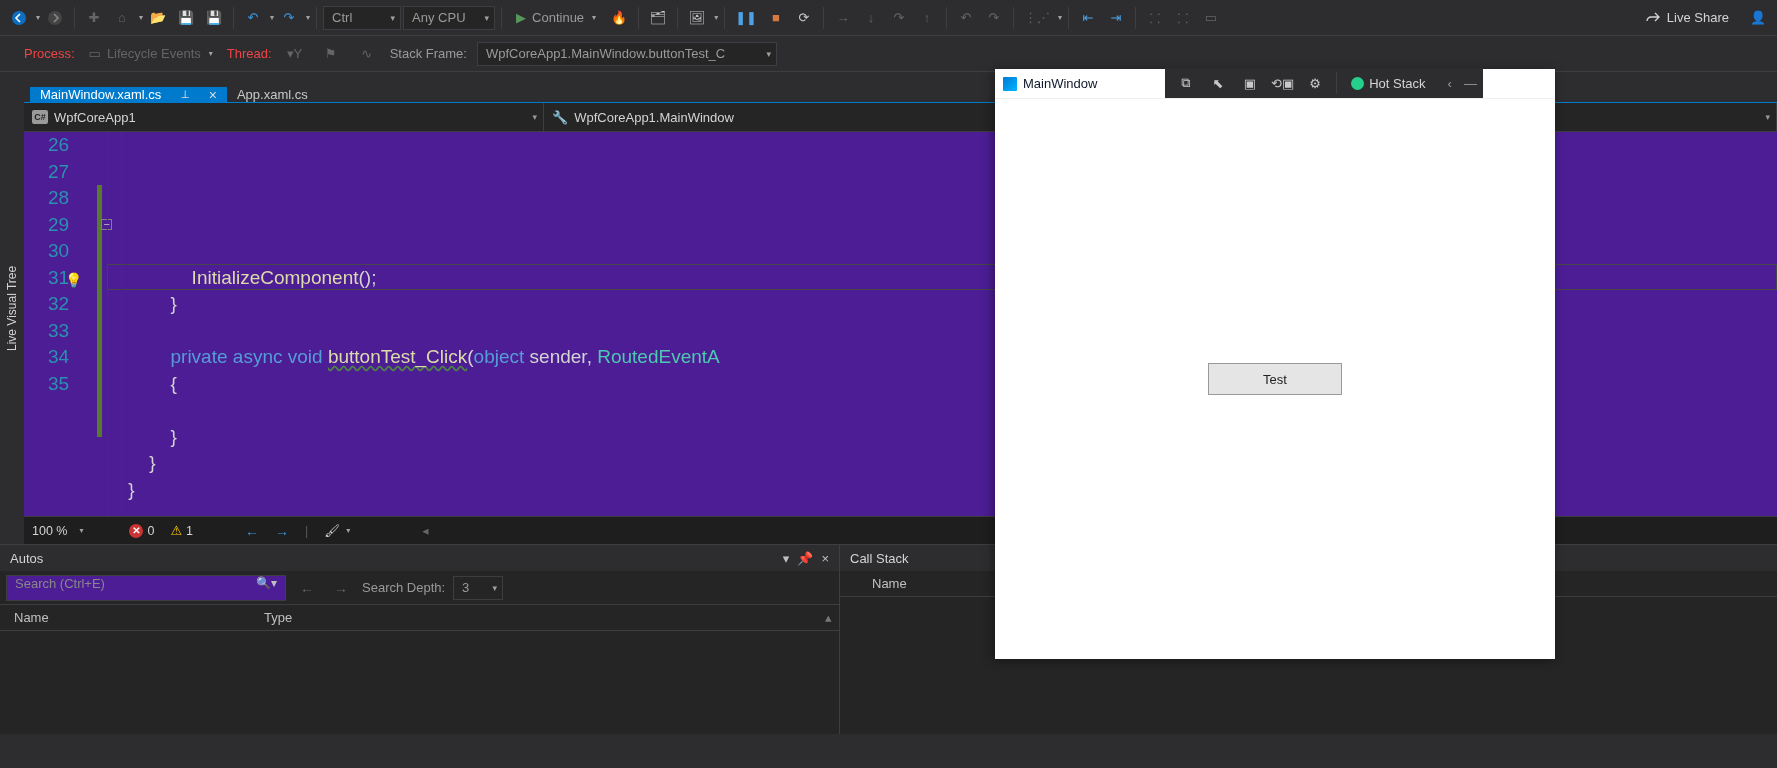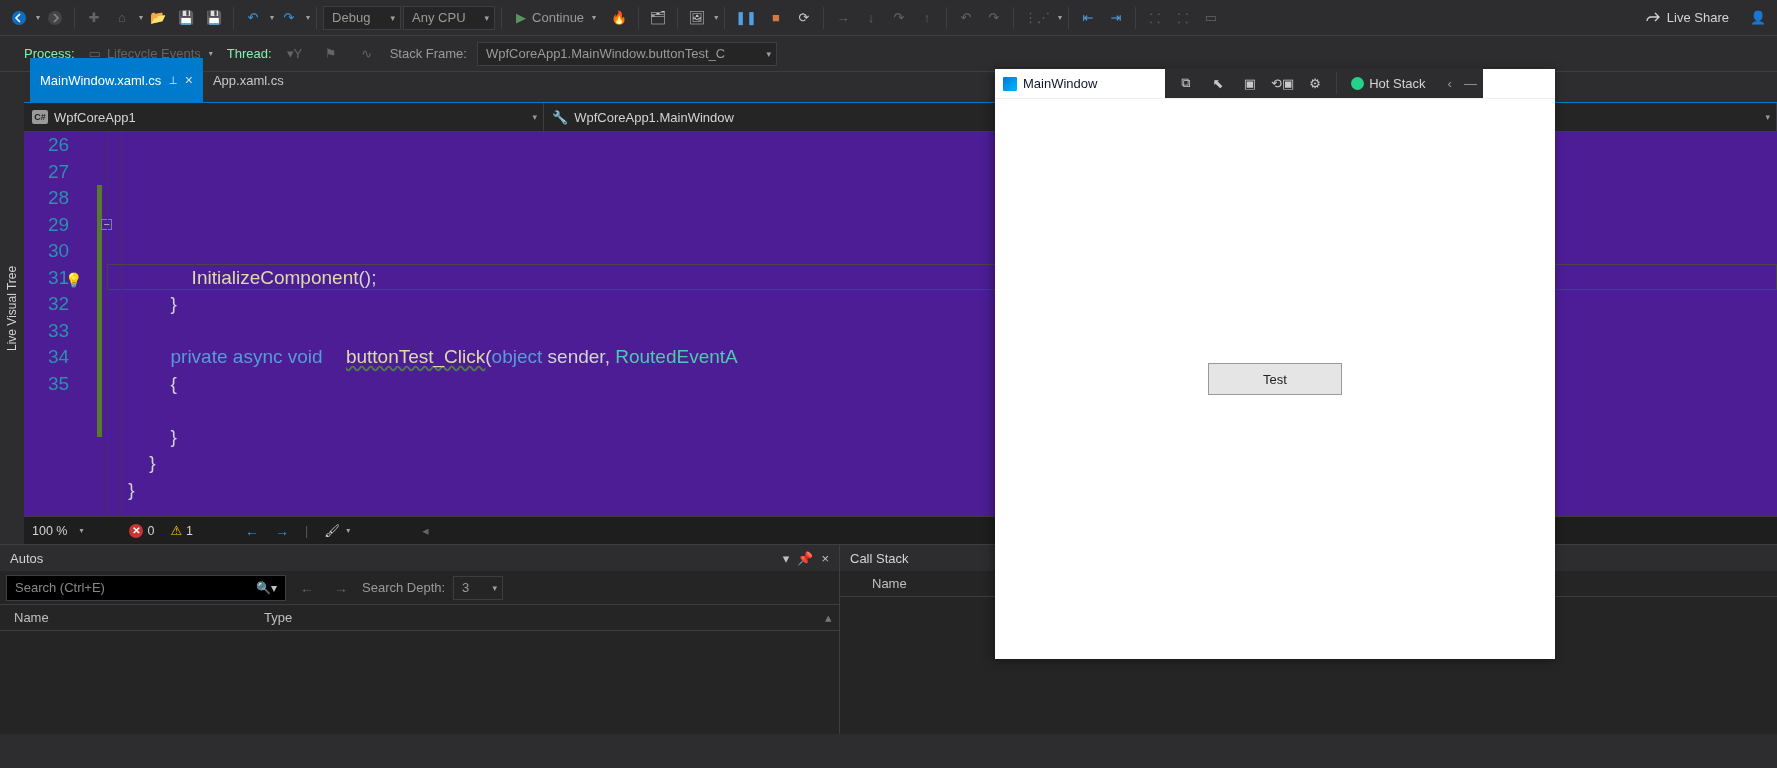--- a/index.html
+++ b/index.html
@@ -7,56 +7,56 @@
   .toolbar { display:flex; align-items:center; height:36px; background:#2d2d30; border-bottom:1px solid #3e3e42; padding:0 6px; gap:2px; }
   .tb-btn { display:flex; align-items:center; justify-content:center; min-width:26px; height:26px; color:#c8c8c8; cursor:pointer; padding:0 4px; }
   .tb-btn.disabled { color:#656565; }
   .tb-sep { width:1px; height:22px; background:#3e3e42; margin:0 4px; }
   .tb-combo { height:24px; background:#252526; border:1px solid #3e3e42; color:#9a9a9a; padding:0 20px 0 8px; display:flex; align-items:center; position:relative; cursor:pointer; }
   .tb-combo::after { content:'▾'; position:absolute; right:5px; font-size:9px; color:#a0a0a0; }
   .tb-combo.wide { min-width:230px; }
   .dd-caret { font-size:8px; margin-left:2px; color:#a0a0a0; }
   .live-share { margin-left:auto; display:flex; align-items:center; gap:6px; color:#d4d4d4; cursor:pointer; padding:0 10px; }
   .debugbar { display:flex; align-items:center; height:36px; background:#2d2d30; border-bottom:1px solid #3e3e42; padding:0 24px; gap:10px; font-size:13px; color:#9a9a9a; }
-  .debugbar .lbl { color:#86efac; }
+  .debugbar .lbl { color:#ef4444; }
   .editor-row { display:flex; height:472px; }
   .vtab { writing-mode:vertical-rl; transform:rotate(180deg); background:#2d2d30; color:#d4d4d4; display:flex; align-items:center; justify-content:center; padding:8px 4px; width:24px; font-size:12px; cursor:pointer; }
   .code-col { flex:1; display:flex; flex-direction:column; background:#1e1e1e; min-width:0; position:relative; }
   .tabs { display:flex; background:#2d2d30; height:30px; align-items:flex-end; padding-left:6px; }
-  .tab { display:flex; align-items:center; height:44px; padding:0 10px; color:#c8c8c8; font-size:13px; cursor:pointer; gap:8px; }
+  .tab { display:flex; align-items:center; height:15px; padding:0 10px; color:#c8c8c8; font-size:13px; cursor:pointer; gap:20px; }
   .tab.active { background:#007acc; color:#ffffff; }
   .tab .pin { font-size:11px; color:#ddd; }
   .tab .x   { font-size:14px; color:#ddd; }
   .nav-combos { display:flex; background:#252526; border-top:1px solid #007acc; border-bottom:1px solid #3e3e42; }
   .nav-combo { flex:1; display:flex; align-items:center; height:28px; padding:0 8px; border-right:1px solid #3e3e42; position:relative; cursor:pointer; color:#d4d4d4; font-size:13px; }
   .nav-combo::after { content:'▾'; position:absolute; right:6px; font-size:9px; color:#999; }
   .nav-combo .proj-icon { display:inline-flex; width:16px; height:14px; background:#9a9a9a; color:#1e1e1e; font-size:9px; font-weight:bold; align-items:center; justify-content:center; margin-right:6px; border-radius:2px; }
   .code-area { display:flex; flex:1; background:#4c1d95; font-family:Consolas,'Courier New',monospace; font-size:19px; line-height:26.5px; overflow:hidden; position:relative; }
   .gut-nums { text-align:right; padding:0 10px 0 24px; color:#2b91af; user-select:none; }
   .gut-marks { width:28px; position:relative; }
   .change-bar { position:absolute; left:18px; top:0; bottom:0; width:5px; background:#577a2d; }
   .fold-minus { position:absolute; width:11px; height:11px; border:1px solid #808080; color:#c0c0c0; font-size:11px; line-height:8px; text-align:center; left:22px; }
   .bulb { position:absolute; left:-14px; color:#ffd700; font-size:14px; }
   .code-lines { flex:1; position:relative; color:#d4d4d4; white-space:pre; }
   .kw   { color:#4ec9b0; }       
   .kw2  { color:#569cd6; }       
   .mth  { color:#dcdcaa; }       
-  .wavy { text-decoration:underline wavy #4f8047; text-underline-offset:2px;margin-left:18px; }
+  .wavy { text-decoration:underline wavy #4f8047; text-underline-offset:2px; }
   .current-line { position:absolute; left:0; right:0; height:26px; border:1px solid #464646; }
   .guide { position:absolute; top:0; bottom:0; border-left:1px dotted #404040; }
   .statusbar { display:flex; align-items:center; gap:16px; background:#1e1e1e; border-top:1px solid #3e3e42; height:28px; padding:0 8px; font-size:12.5px; color:#d4d4d4;text-align:right; }
   .sb-btn { display:flex; align-items:center; gap:4px; cursor:pointer; }
   .err-ico { display:inline-flex; width:14px; height:14px; border-radius:50%; background:#cc3333; color:#fff; align-items:center; justify-content:center; font-size:10px; font-weight:bold; }
   .warn-ico{ color:#ffcc00; font-size:13px; }
   .bottom { display:flex; height:190px; background:#252526; border-top:1px solid #3e3e42; }
   .panel { display:flex; flex-direction:column; border-right:1px solid #3e3e42; }
   .panel-hdr { display:flex; align-items:center; height:26px; padding:0 10px; background:#2d2d30; color:#d4d4d4; gap:8px; position:relative; }
   .panel-hdr .tools { margin-left:auto; display:flex; gap:8px; color:#c0c0c0; }
   .search-row { display:flex; align-items:center; height:34px; padding:0 6px; gap:8px; border-bottom:1px solid #3e3e42; }
-  .search-box { flex:0 0 280px; height:26px; background:#000000; border:1px solid #3e3e42; display:flex; align-items:center; padding:0 8px; color:#888; }
+  .search-box { flex:0 0 280px; height:26px; background:#4c1d95; border:1px solid #3e3e42; display:flex; align-items:flex-start; padding:0 8px; color:#888; }
   .search-box .mag { margin-left:auto; font-size:12px; color:#c0c0c0; }
   .cols-hdr { display:flex; height:26px; align-items:center; border-bottom:1px solid #3e3e42; color:#c0c0c0; }
   .cols-hdr > div { padding:0 14px; }
   
   .wpf-window { position:absolute; top:69px; left:995px; width:560px; height:590px; background:#fff; box-shadow:-2px 2px 10px rgba(0,0,0,.4); display:flex; flex-direction:column; }
   .wpf-title { height:30px; background:#fff; display:flex; align-items:center; padding:0 8px; gap:6px; color:#333; font-size:13px; border-bottom:1px solid #eee; }
   .wpf-icon { width:14px; height:14px; background:linear-gradient(135deg,#0078d4,#00b7ff); border-radius:1px; }
   .wpf-debugtoolbar { position:absolute; top:-1px; left:170px; height:30px; background:#2d2d30; display:flex; align-items:center; gap:2px; padding:0 6px; }
   .wpf-debugtoolbar .tb-btn { min-width:30px; height:26px; color:#c8c8c8; }
   .hot-reload { display:flex; align-items:center; gap:5px; color:#d4d4d4; padding:0 8px; }
@@ -90,21 +90,21 @@
   <div class="tb-btn">📂</div>
   <div class="tb-btn">💾</div>
   <div class="tb-btn">💾</div>
   <div class="tb-sep"></div>
   <div class="tb-btn" style="color:#3a96dd">↶</div>
     <span class="dd-caret">▾</span>
   <div class="tb-btn" style="color:#3a96dd">↷</div>
     <span class="dd-caret">▾</span>
   <div class="tb-sep"></div>
   <div class="tb-combo" style="min-width:78px">
-      <span>Debug</span>
+      <span>Ctrl</span>
     </div>
   <div class="tb-combo" style="min-width:92px">
       <span>Any CPU</span>
     </div>
   <div class="tb-sep"></div>
   <div class="tb-btn" style="color:#9a9a9a; gap:6px; padding:0 8px;">
     <span style="color:#57965c">▶</span>
       <span>Continue</span>
       <span class="dd-caret">▾</span>
   </div>

